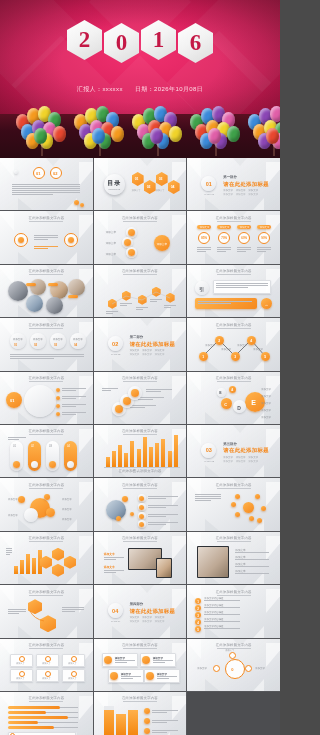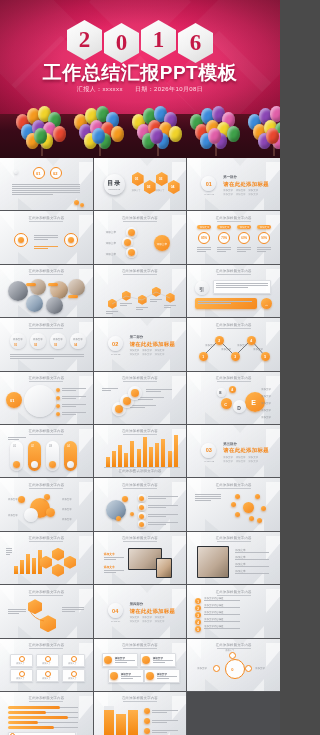--- a/index.html
+++ b/index.html
@@ -202,21 +202,20 @@
     <div class="facet cv-f6"></div>
     <div class="vig"></div>
 
     <div class="year-row">
       <div class="hexnum">2</div>
       <div class="hexnum">0</div>
       <div class="hexnum">1</div>
       <div class="hexnum">6</div>
     </div>
 
-    <div class="cov-title">工作总结汇报PPT模板</div>
     <div class="cov-sub">
       <span>汇报人：xxxxxx</span>
       <span>日期：2026年10月08日</span>
     </div>
 
     <div class="floor"></div>
     <div id="balloon-host">
         <div class="spot" style="left: 20px;"></div>
         <div class="balloons" style="left: 14px;">
           <div class="bal" style="left: 2px; bottom: 26px; background: rgb(232, 71, 47);"></div>

